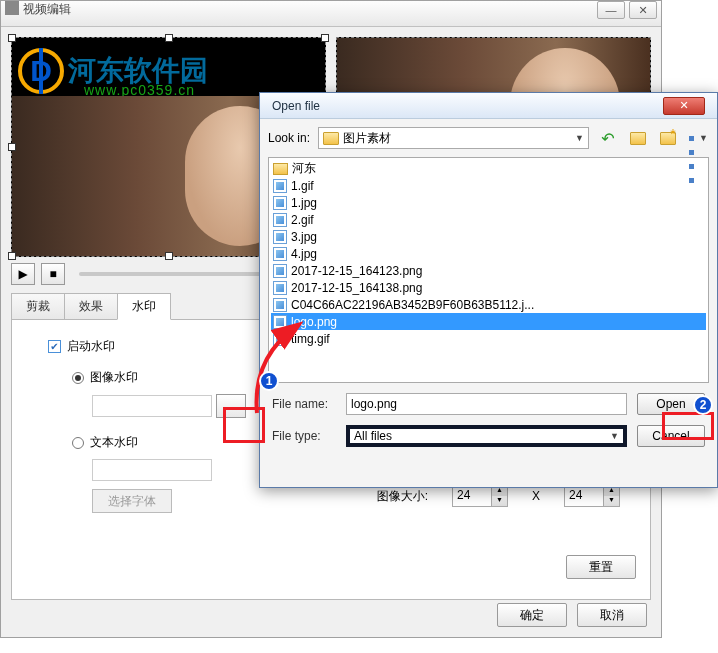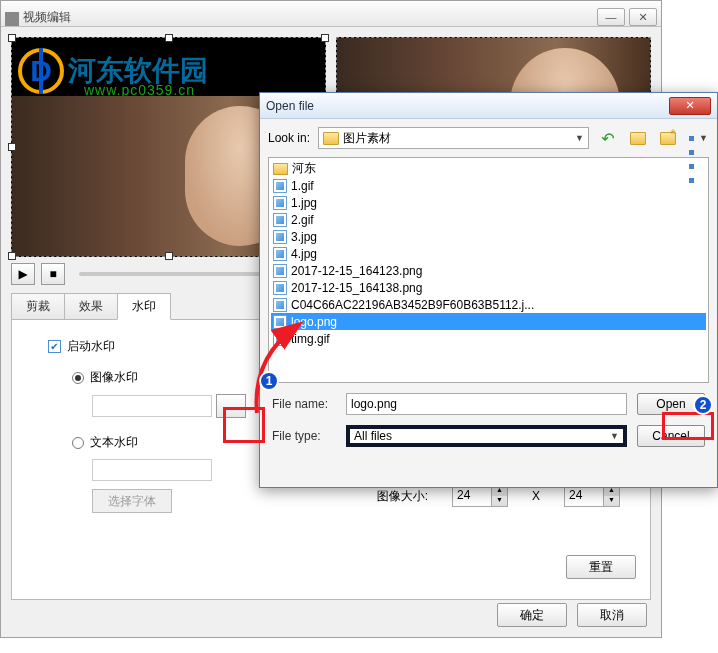--- a/index.html
+++ b/index.html
@@ -1,18 +1,18 @@
 <!DOCTYPE html>
 <html><head>
 <meta charset="utf-8">
 <style>
 *{box-sizing:border-box;margin:0;padding:0;font-family:"Microsoft YaHei",Tahoma,sans-serif;font-size:12px}
 body{background:#fff;width:718px;height:653px;position:relative;overflow:hidden}
 .main-window{position:absolute;left:0;top:0;width:662px;height:638px;background:#f0f0f0;border:1px solid #a0a0a0}
-.titlebar{height:26px;background:linear-gradient(#fdfdfd,#e8e8e8);border-bottom:1px solid #c0c0c0;display:flex;align-items:flex-end;padding:0 4px}
+.titlebar{height:26px;background:linear-gradient(#fdfdfd,#e8e8e8);border-bottom:1px solid #c0c0c0;display:flex;align-items:flex-start;padding:0 4px}
 .titlebar .ico{width:14px;height:14px;margin-right:4px;display:inline-block;background:#888}
 .titlebar .ttl{flex:1;color:#444}
 .winbtn{width:28px;height:18px;border:1px solid #aaa;border-radius:2px;margin-left:4px;display:flex;align-items:center;justify-content:center;background:linear-gradient(#fff,#e4e4e4);font-size:11px;color:#555}
 .preview-row{display:flex;gap:10px;padding:10px 10px 0 10px}
 .vp{flex:1;height:220px;background:#000;position:relative;border:1px dashed #888}
 .vp-left{flex:1;position:relative}
 .handle{position:absolute;width:8px;height:8px;background:#fff;border:1px solid #333}
 .h-tl{left:-4px;top:-4px}.h-tr{right:-4px;top:-4px}.h-bl{left:-4px;bottom:-4px}.h-br{right:-4px;bottom:-4px}
 .h-tc{left:50%;top:-4px;margin-left:-4px}.h-bc{left:50%;bottom:-4px;margin-left:-4px}
 .h-ml{left:-4px;top:50%;margin-top:-4px}.h-mr{right:-4px;top:50%;margin-top:-4px}
@@ -52,21 +52,21 @@
 
 .red-box{position:absolute;border:3px solid #ed1c24;pointer-events:none;z-index:50}
 .rb1{left:223px;top:407px;width:42px;height:36px}
 .rb2{left:662px;top:412px;width:52px;height:28px}
 .arrow{position:absolute;z-index:49}
 .num-badge{position:absolute;width:20px;height:20px;border-radius:50%;background:#1050d0;border:2px solid #fff;color:#fff;font-weight:bold;display:flex;align-items:center;justify-content:center;z-index:51;font-size:12px}
 .nb1{left:259px;top:371px}
 .nb2{left:693px;top:395px}
 
 .dialog{position:absolute;left:259px;top:92px;width:459px;height:396px;background:#f4f4f4;border:1px solid #5a7aa8;box-shadow:0 3px 14px rgba(0,0,0,.4);z-index:30}
-.dlg-title{height:26px;background:linear-gradient(#fafcff,#dbe7f6);display:flex;align-items:center;padding:0 6px;border-bottom:1px solid #bcd}
+.dlg-title{height:26px;background:linear-gradient(#fafcff,#dbe7f6);display:flex;align-items:center;padding:0 12px;border-bottom:1px solid #bcd}
 .dlg-title .t{flex:1;color:#234}
 .dlg-close{width:42px;height:18px;background:linear-gradient(#ef7e74,#c73a2e);border:1px solid #a02818;border-radius:2px;color:#fff;display:flex;align-items:center;justify-content:center;font-size:11px}
 .dlg-toolbar{display:flex;align-items:center;padding:8px;gap:8px}
 .lookin-combo{flex:1;height:22px;border:1px solid #aaa;background:#fff;display:flex;align-items:center;padding:0 4px;gap:4px}
 .folder-ico{width:16px;height:13px;background:linear-gradient(#fde9a6,#f3c24a);border:1px solid #caa030;border-radius:1px}
 .combo-arrow{margin-left:auto;font-size:9px;color:#444}
 .tb-ico{width:22px;height:22px;display:flex;align-items:center;justify-content:center;border:1px solid transparent}
 .filelist{background:#fff;border:1px solid #aaa;margin:0 8px;height:226px;overflow:auto;padding:2px}
 .fitem{display:flex;align-items:center;gap:4px;padding:1px 2px;height:17px}
 .fitem.sel{background:#3399ff;color:#fff}

